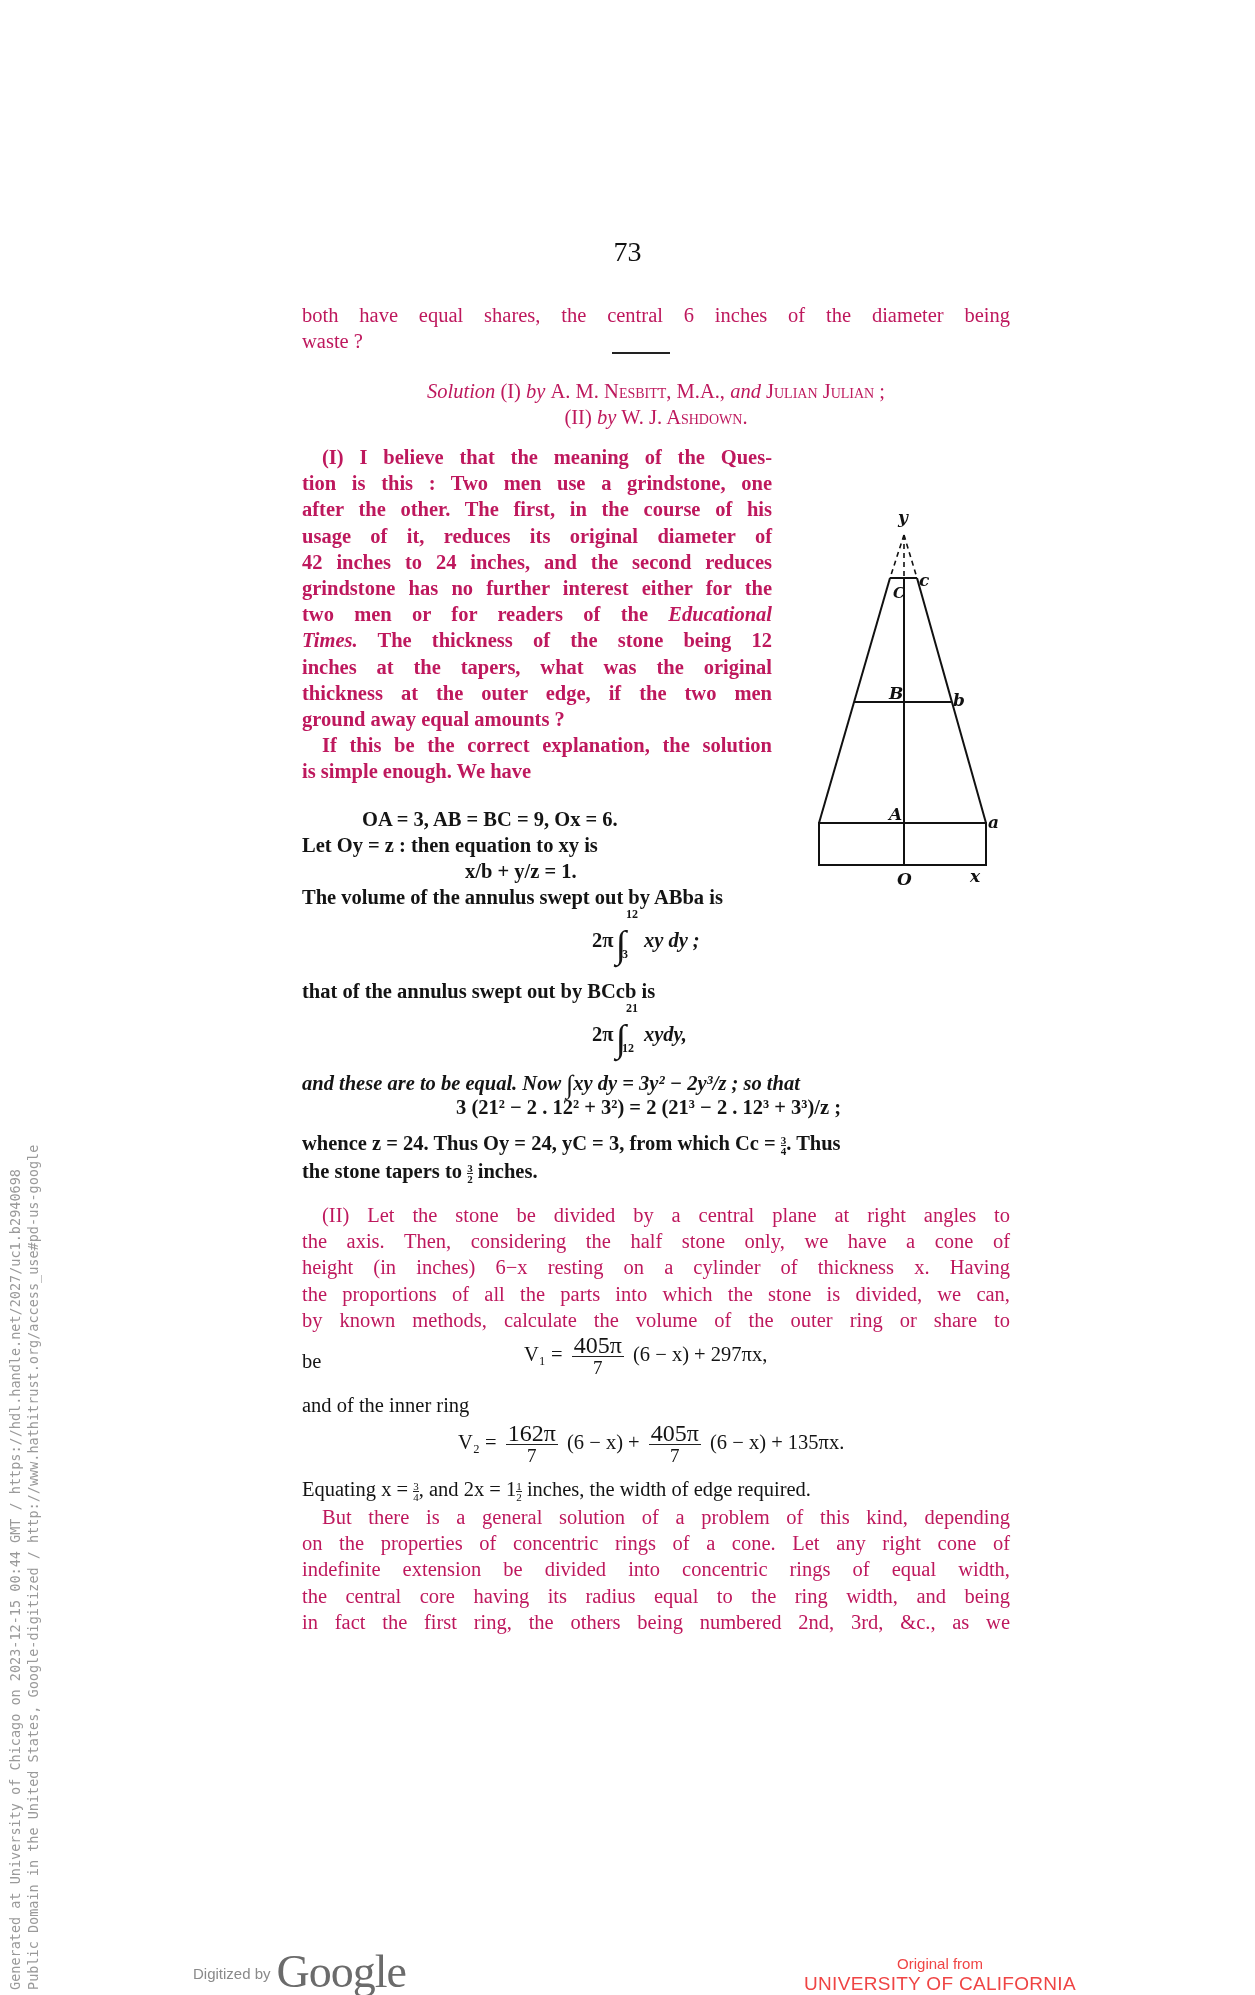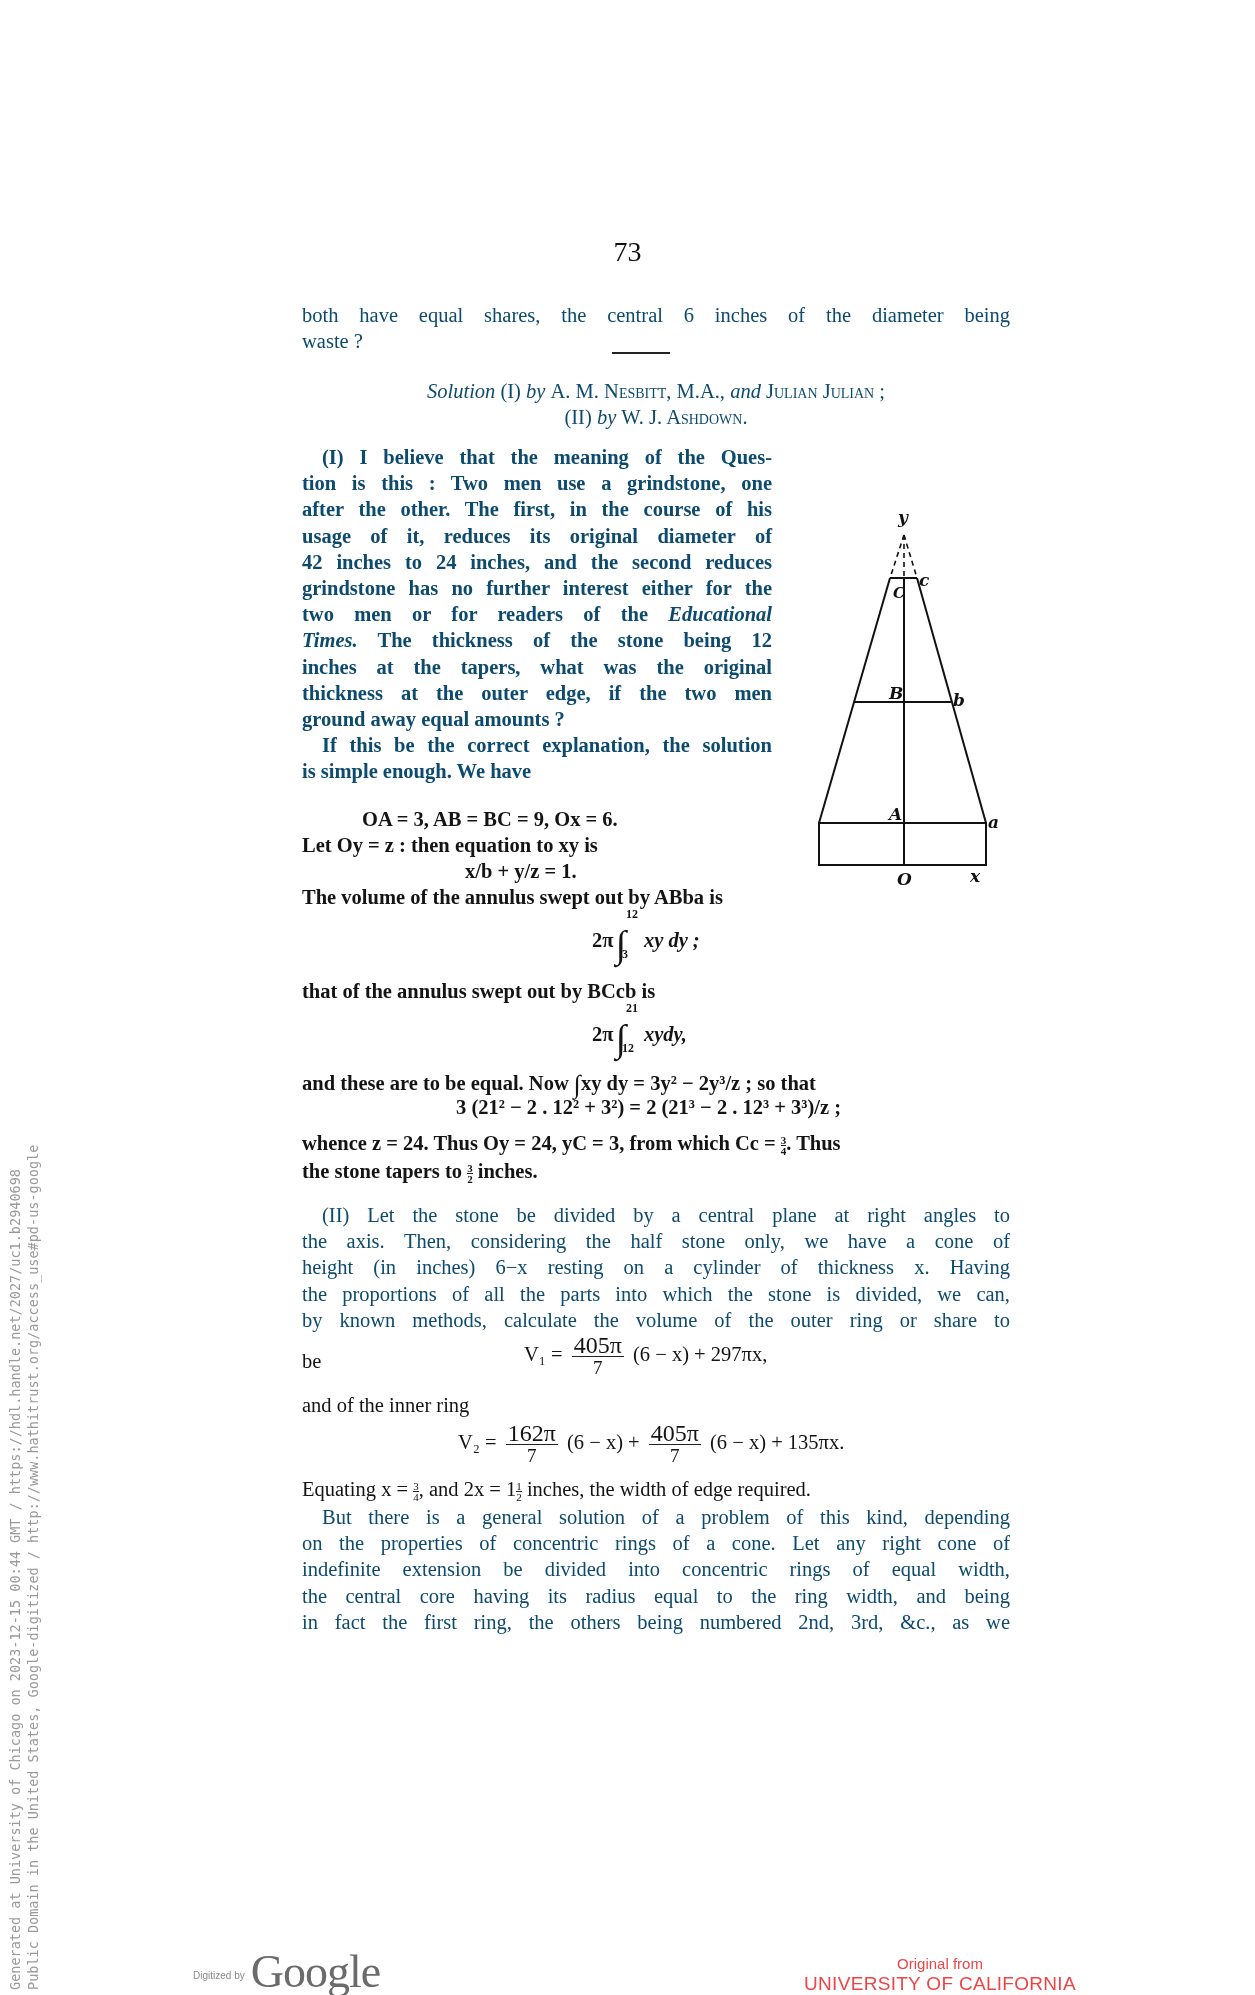--- a/index.html
+++ b/index.html
@@ -1,21 +1,21 @@
 <!DOCTYPE html>
 <html><head>
 <meta charset="utf-8">
 <style>
   html, body { margin:0; padding:0; background:#ffffff; }
   body { width:1255px; height:1995px; position:relative; overflow:hidden;
          font-family:"DejaVu Serif", "Liberation Serif", serif; color:#111; }
   .abs { position:absolute; }
   .page-num { left:0; width:1255px; top:236px; text-align:center; font-size:28px;
               font-family:"Liberation Serif", serif; }
-  .txt { font-family:"Liberation Serif", serif; font-size:20.5px; line-height:26.2px; color:#0c4a6e; }
+  .txt { font-family:"Liberation Serif", serif; font-size:20.5px; line-height:26.2px; color:#be185d; }
   .full { left:302px; width:708px; }
   .col { left:302px; width:470px; }
   .line-just { text-align:justify; text-align-last:justify; }
   .center { text-align:center; }
   .bold { font-weight:bold; }
   .rule { left:612px; width:58px; top:352px; height:2px; background:#222; }
   .sc { font-variant:small-caps; }
   i { font-style:italic; }
   .eq { position:absolute; white-space:nowrap; font-family:"Liberation Serif", serif;
         font-size:20.5px; color:#141414; font-weight:bold; }
@@ -27,21 +27,21 @@
   .frac { display:inline-block; vertical-align:middle; text-align:center; margin:0 4px; }
   .frac .num { display:block; border-bottom:1.5px solid #222; padding:0 2px; font-size:24px; line-height:22px; }
   .frac .den { display:block; font-size:19px; line-height:22px; }
   .sfrac { display:inline-block; vertical-align:middle; font-size:11px; line-height:10px; text-align:center; }
   .sfrac span { display:block; }
   .sfrac .n { border-bottom:1px solid #222; }
   .watermark { left:6px; top:1990px; transform-origin:0 0; transform:rotate(-90deg);
                font-family:"DejaVu Sans Mono", monospace; font-size:13.5px; color:#9a9a9a;
                white-space:nowrap; line-height:18px; width:1020px; }
   .footer-left { left:193px; top:1945px; font-family:"Liberation Sans", sans-serif; color:#8a8a8a; }
-  .footer-left .small { font-size:10px; vertical-align:8px; margin-right:6px; }
+  .footer-left .small { font-size:15px; vertical-align:8px; margin-right:6px; }
   .footer-left .google { font-family:"Liberation Serif", serif; font-size:46px; color:#6b6b6b; letter-spacing:-1px; }
   .footer-right { left:790px; width:300px; top:1955px; text-align:center;
                   font-family:"Liberation Sans", sans-serif; color:#ef4444; }
   .footer-right .l1 { font-size:15px; line-height:18px; }
   .footer-right .l2 { font-size:19px; line-height:22px; letter-spacing:0.3px; }
   .diagram { left:800px; top:490px; width:230px; height:400px; }
   .dlab { font-family:"DejaVu Serif", serif; font-style:italic; font-weight:bold; font-size:17px; fill:#111; }
 </style>
 </head>
 <body>
@@ -96,21 +96,21 @@
 <div class="eq" style="left:592px; top:922px;">
   <span>2π</span><span class="int">∫</span><span class="lims"><span class="up">12</span><span class="lo">3</span></span><i>xy dy ;</i>
 </div>
 
 <div class="eq" style="left:302px; top:980px;">that of the annulus swept out by BCcb is</div>
 
 <div class="eq" style="left:592px; top:1016px;">
   <span>2π</span><span class="int">∫</span><span class="lims"><span class="up">21</span><span class="lo">12</span></span><i>xydy,</i>
 </div>
 
-<div class="eq" style="left:302px; top:1070px;">
+<div class="eq" style="left:302px; top:1070px;font-style:italic;">
   <span>and these are to be equal.   Now</span>
   <span style="font-size:26px; font-weight:normal; vertical-align:-3px;">∫</span><span>xy dy = 3y² − 2y³/z ;  so that</span>
 </div>
 <div class="eq" style="left:456px; top:1096px;">3 (21² − 2 . 12² + 3²) = 2 (21³ − 2 . 12³ + 3³)/z ;</div>
 
 <div class="eq" style="left:302px; top:1132px;">
   <span>whence z = 24.   Thus  Oy = 24,  yC = 3,  from which  Cc =</span>
   <span class="sfrac"><span class="n">3</span><span>4</span></span><span>.   Thus</span>
 </div>
 <div class="eq" style="left:302px; top:1160px;">

